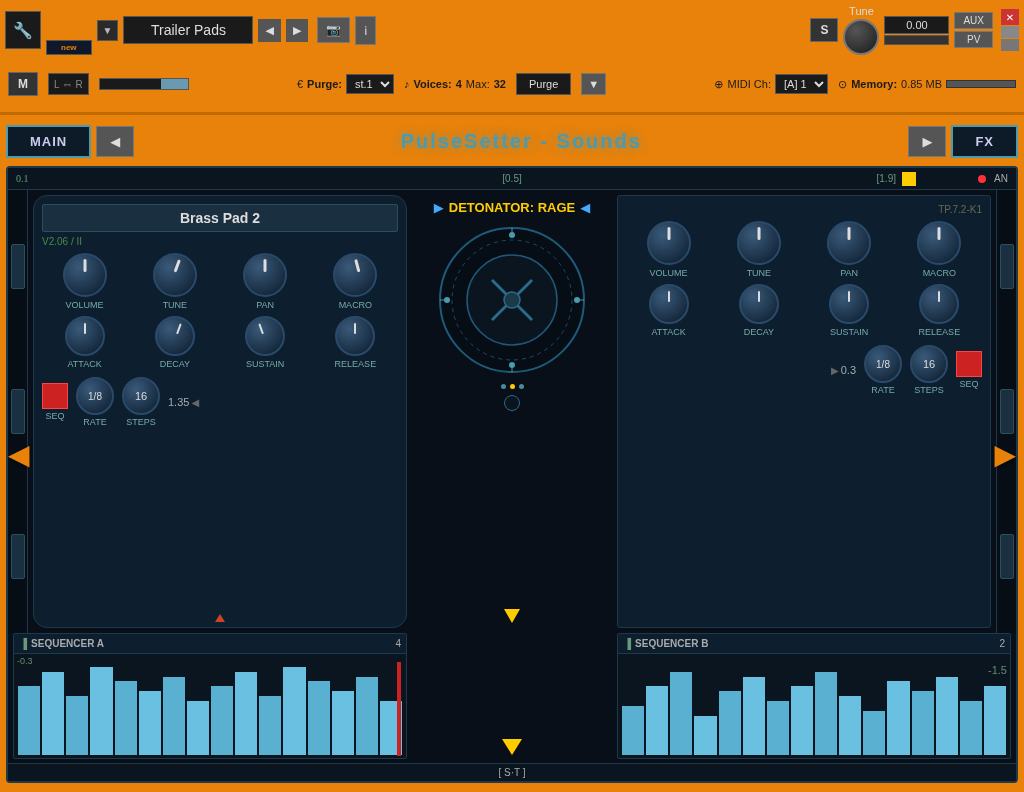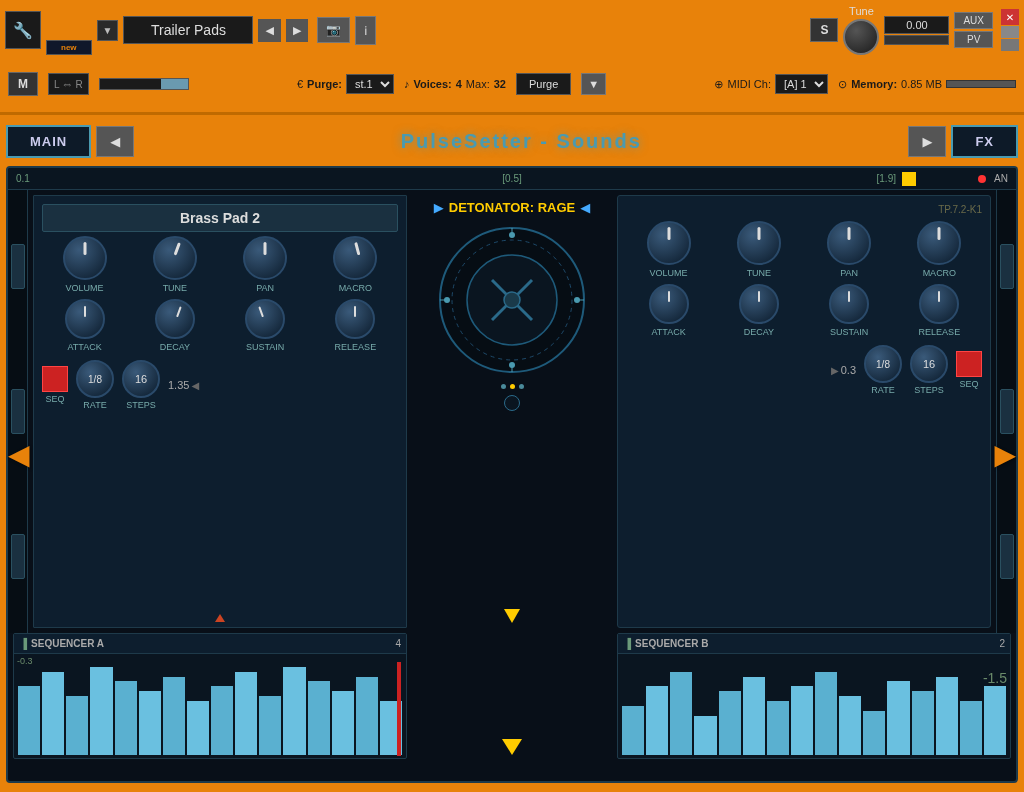--- a/index.html
+++ b/index.html
@@ -115,40 +115,41 @@
       <button style="background:#0d1a28;border:2px solid #4a9ab0;color:#cce;font-size:13px;font-weight:bold;padding:7px 22px;cursor:pointer;letter-spacing:1px;">MAIN</button>
       <button style="background:#555;border:1px solid #777;color:#ddd;padding:7px 13px;cursor:pointer;font-size:13px;">◀</button>
       <div style="flex:1;text-align:center;color:#4a9ab0;font-size:20px;font-weight:bold;text-shadow:0 0 10px rgba(74,154,176,0.7);letter-spacing:2px;">PulseSetter - Sounds</div>
       <button style="background:#555;border:1px solid #777;color:#ddd;padding:7px 13px;cursor:pointer;font-size:13px;">▶</button>
       <button style="background:#0d1a28;border:2px solid #4a9ab0;color:#cce;font-size:13px;font-weight:bold;padding:7px 22px;cursor:pointer;letter-spacing:1px;">FX</button>
     </div>
 
     <div style="background:#080f18;border:2px solid #1e3a4a;border-radius:4px;height:calc(677px - 60px);position:relative;overflow:hidden;">
 
       <div style="display:flex;align-items:center;height:22px;padding:0 10px;position:relative;background:#0a1520;border-bottom:1px solid #1e3a4a;">
-        <span style="color:#6a9a7a;font-size:10px;position:absolute;left:8px;">0.1</span>
+        <span style="color:#6a9a7a;font-size:10px;position:absolute;left:8px;font-family:Liberation Serif, serif;">0.1</span>
         <span style="color:#6a9a7a;font-size:10px;position:absolute;left:50%;transform:translateX(-50%);">[0.5]</span>
         <span style="color:#6a9a7a;font-size:10px;position:absolute;right:120px;">[1.9]</span>
         <div style="position:absolute;right:100px;top:4px;width:14px;height:14px;background:#ffcc00;"></div>
         <span style="position:absolute;right:8px;color:#aaa;font-size:10px;">AN</span>
         <div style="position:absolute;right:30px;top:7px;width:8px;height:8px;background:#ff3333;border-radius:50%;"></div>
       </div>
 
       <div style="display:flex;height:calc(100% - 22px - 130px - 18px);">
 
         <div style="width:20px;background:#060d14;border-right:1px solid #1e3a4a;display:flex;flex-direction:column;align-items:center;justify-content:space-around;padding:4px 0;">
           <div style="width:14px;height:45px;background:#1a3040;border:1px solid #2a5060;border-radius:2px;cursor:pointer;"></div>
           <div style="width:14px;height:45px;background:#1a3040;border:1px solid #2a5060;border-radius:2px;cursor:pointer;"></div>
           <div style="width:14px;height:45px;background:#1a3040;border:1px solid #2a5060;border-radius:2px;cursor:pointer;"></div>
         </div>
 
         <div style="flex:1;display:flex;padding:5px;gap:5px;">
 
-          <div style="flex:1;background:#0d1e2e;border:1px solid #1e3a4a;border-radius:1px;padding:8px;position:relative;">
+          <div style="flex:1;background:#0d1e2e;border:1px solid #1e3a4a;border-radius:14px;padding:8px;position:relative;">
             <div style="background:#1a3040;border:1px solid #2a5060;text-align:center;color:#ddd;font-size:14px;font-weight:bold;padding:5px;margin-bottom:4px;border-radius:2px;">Brass Pad 2</div>
+            <div style="color:#4a8a4a;font-size:10px;margin-bottom:6px;">V2.06 / II</div>
 
             <div style="display:grid;grid-template-columns:repeat(4,1fr);gap:5px;margin-bottom:6px;">
               <div style="display:flex;flex-direction:column;align-items:center;gap:3px;">
                 <div style="width:44px;height:44px;background:radial-gradient(circle at 35% 30%,#3a5a7a,#0a1a2a);border-radius:50%;border:2px solid #2a4a6a;position:relative;cursor:pointer;">
                   <div style="position:absolute;width:3px;height:13px;background:#ddd;top:4px;left:50%;transform:translateX(-50%);border-radius:2px;"></div>
                 </div>
                 <span style="color:#7aa;font-size:9px;">VOLUME</span>
               </div>
               <div style="display:flex;flex-direction:column;align-items:center;gap:3px;">
                 <div style="width:44px;height:44px;background:radial-gradient(circle at 35% 30%,#3a5a7a,#0a1a2a);border-radius:50%;border:2px solid #2a4a6a;position:relative;cursor:pointer;">
@@ -404,24 +405,27 @@
               <div style="flex: 1 1 0%; background: rgb(90, 176, 208); min-height: 5px; height: 83px; cursor: pointer;"></div>
               <div style="flex: 1 1 0%; background: rgb(106, 192, 224); min-height: 5px; height: 59px; cursor: pointer;"></div>
               <div style="flex: 1 1 0%; background: rgb(90, 176, 208); min-height: 5px; height: 44px; cursor: pointer;"></div>
               <div style="flex: 1 1 0%; background: rgb(106, 192, 224); min-height: 5px; height: 74px; cursor: pointer;"></div>
               <div style="flex: 1 1 0%; background: rgb(90, 176, 208); min-height: 5px; height: 64px; cursor: pointer;"></div>
               <div style="flex: 1 1 0%; background: rgb(106, 192, 224); min-height: 5px; height: 78px; cursor: pointer;"></div>
               <div style="flex: 1 1 0%; background: rgb(90, 176, 208); min-height: 5px; height: 54px; cursor: pointer;"></div>
               <div style="flex: 1 1 0%; background: rgb(106, 192, 224); min-height: 5px; height: 69px; cursor: pointer;"></div>
             </div>
 
-          <div style="position:absolute;right:3px;top:36px;color:#6a8a6a;font-size:14px;">-1.5</div>
-        </div>
-      </div>
-
+          <div style="position:absolute;right:3px;top:30px;color:#6a8a6a;font-size:11px;">-1.5</div>
+        </div>
+      </div>
+
+      <div style="height:18px;display:flex;align-items:center;justify-content:center;background:#0a1520;border-top:1px solid #1e3a4a;">
+        <span style="color:#aaa;font-size:10px;">[ S·T ]</span>
+      </div>
 
     </div>
 
     <div style="position:absolute;left:8px;top:50%;transform:translateY(-50%);color:#e8820a;font-size:28px;cursor:pointer;z-index:10;text-shadow:1px 1px 3px rgba(0,0,0,0.5);">◀</div>
     <div style="position:absolute;right:8px;top:50%;transform:translateY(-50%);color:#e8820a;font-size:28px;cursor:pointer;z-index:10;text-shadow:1px 1px 3px rgba(0,0,0,0.5);">▶</div>
 
   </div>
 
 </div>
 

